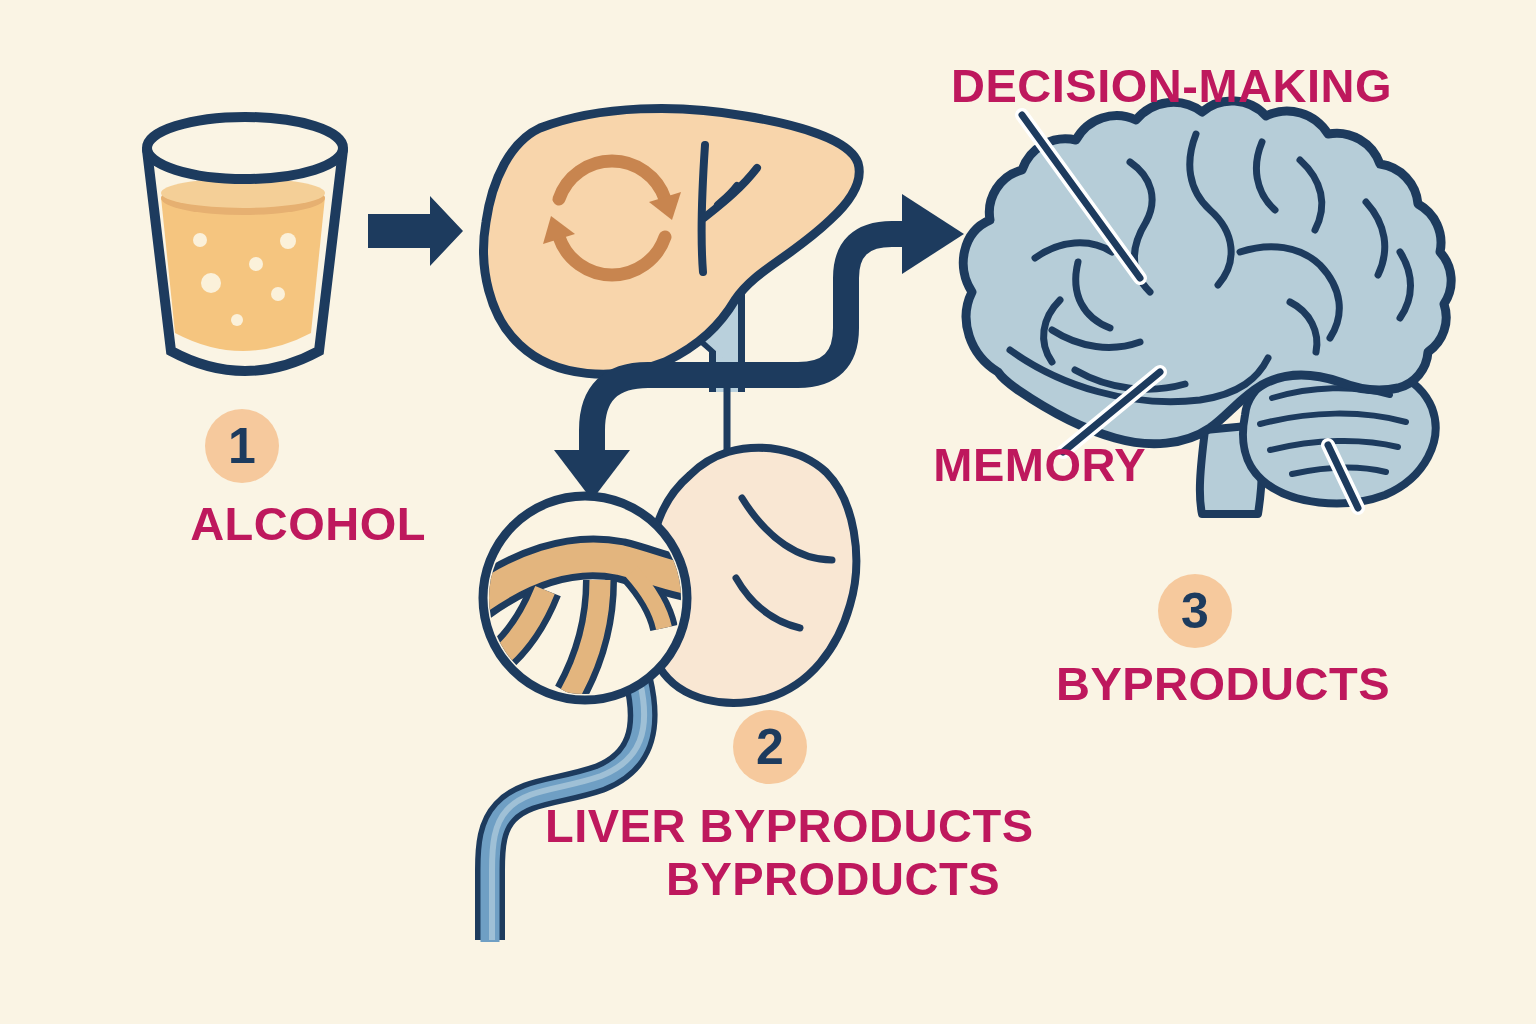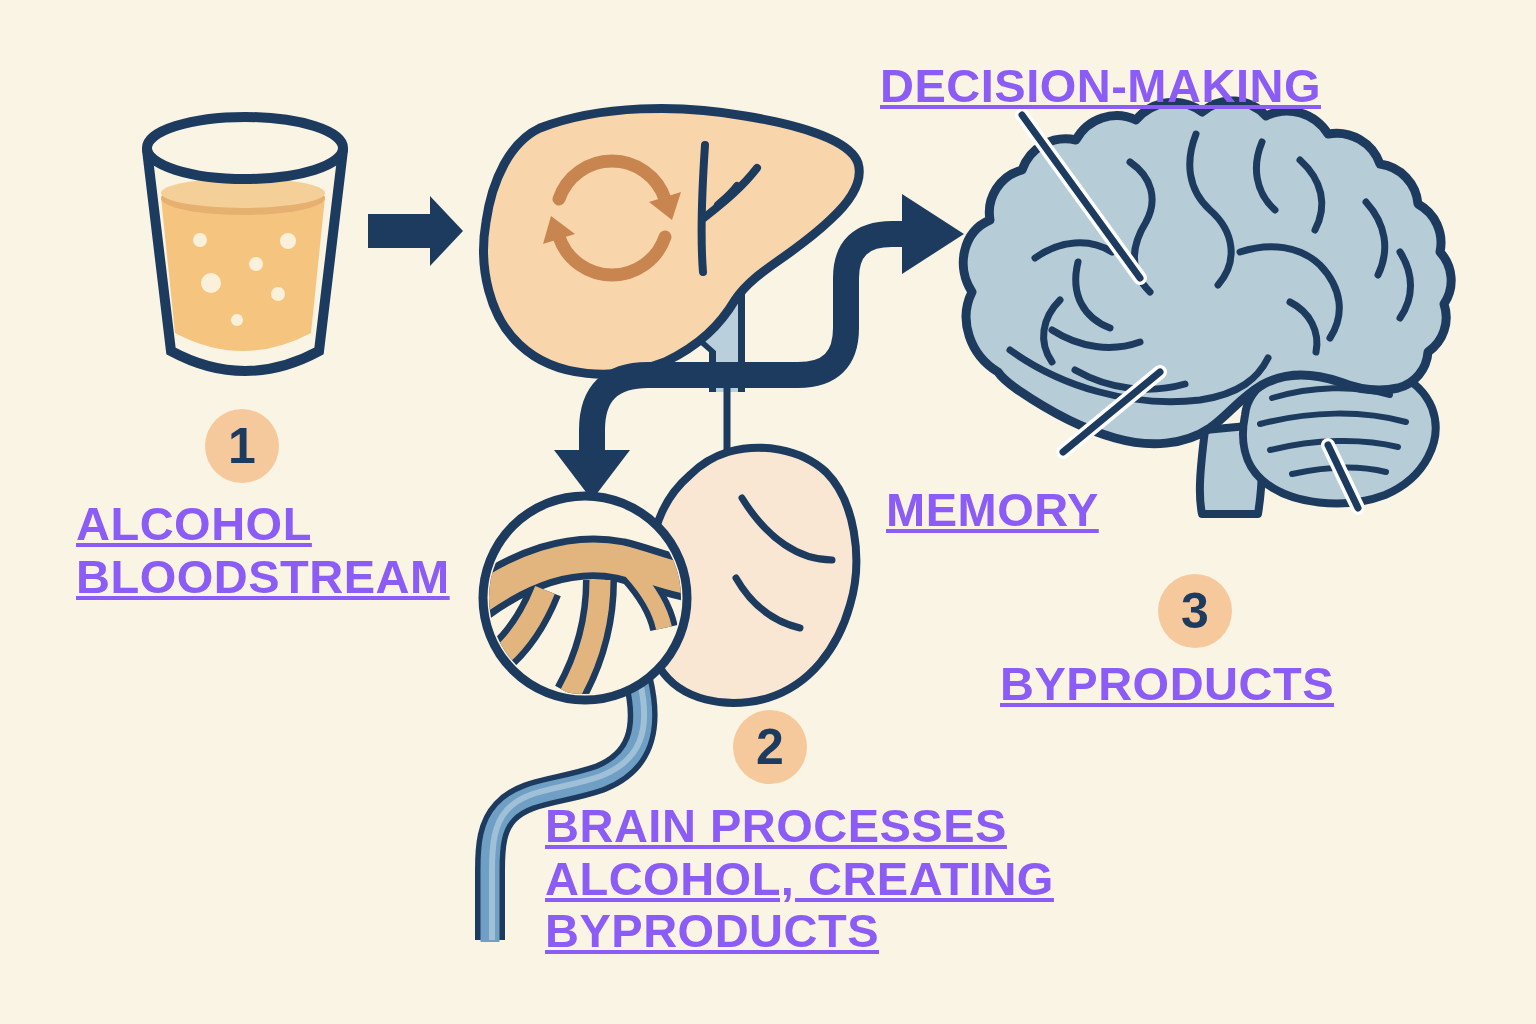--- a/index.html
+++ b/index.html
@@ -4,22 +4,22 @@
 <style>
   html,body{margin:0;padding:0;}
   body{
     width:1536px;height:1024px;position:relative;overflow:hidden;
     background:#faf4e4;
     font-family:"Liberation Sans", sans-serif;
   }
   .stage{position:absolute;inset:0;width:1536px;height:1024px;}
   svg.illus{position:absolute;left:0;top:0;}
   .label{
-    position:absolute;color:#8b5cf6;font-weight:700;text-align:left;
-    font-size:47px;line-height:1.12;letter-spacing:0.5px;white-space:nowrap;text-decoration:underline;
+    position:absolute;color:#be185d;font-weight:700;text-align:right;
+    font-size:47px;line-height:1.12;letter-spacing:0.5px;white-space:nowrap;
   }
   .label .ln{display:block;}
   .badge{
     position:absolute;width:74px;height:74px;border-radius:50%;
     background:#f6c99d;color:#1d3b5e;font-weight:700;font-size:50px;
     display:flex;align-items:center;justify-content:center;
   }
 </style>
 </head>
 <body>
@@ -173,29 +173,27 @@
   </div>
   <div class="badge" style="left:733px;top:710px;">
     <span>2</span>
   </div>
   <div class="badge" style="left:1158px;top:574px;">
     <span>3</span>
   </div>
 
   <div class="label" style="left:76px;top:498px;width:350px;">
     <span class="ln">ALCOHOL</span>
-    <span class="ln">BLOODSTREAM</span>
   </div>
 
   <div class="label" style="left:545px;top:800px;width:455px;">
-    <span class="ln">BRAIN PROCESSES</span>
-    <span class="ln">ALCOHOL, CREATING</span>
+    <span class="ln">LIVER BYPRODUCTS</span>
     <span class="ln">BYPRODUCTS</span>
   </div>
 
   <div class="label" style="left:1000px;top:658px;width:390px;">
     <span class="ln">BYPRODUCTS</span>
   </div>
 
   <div class="label" style="left:880px;top:60px;width:512px;">DECISION-MAKING</div>
-  <div class="label" style="left:886px;top:484px;width:260px;">MEMORY</div>
+  <div class="label" style="left:886px;top:439px;width:260px;">MEMORY</div>
 
 </div>
 
 </body></html>

